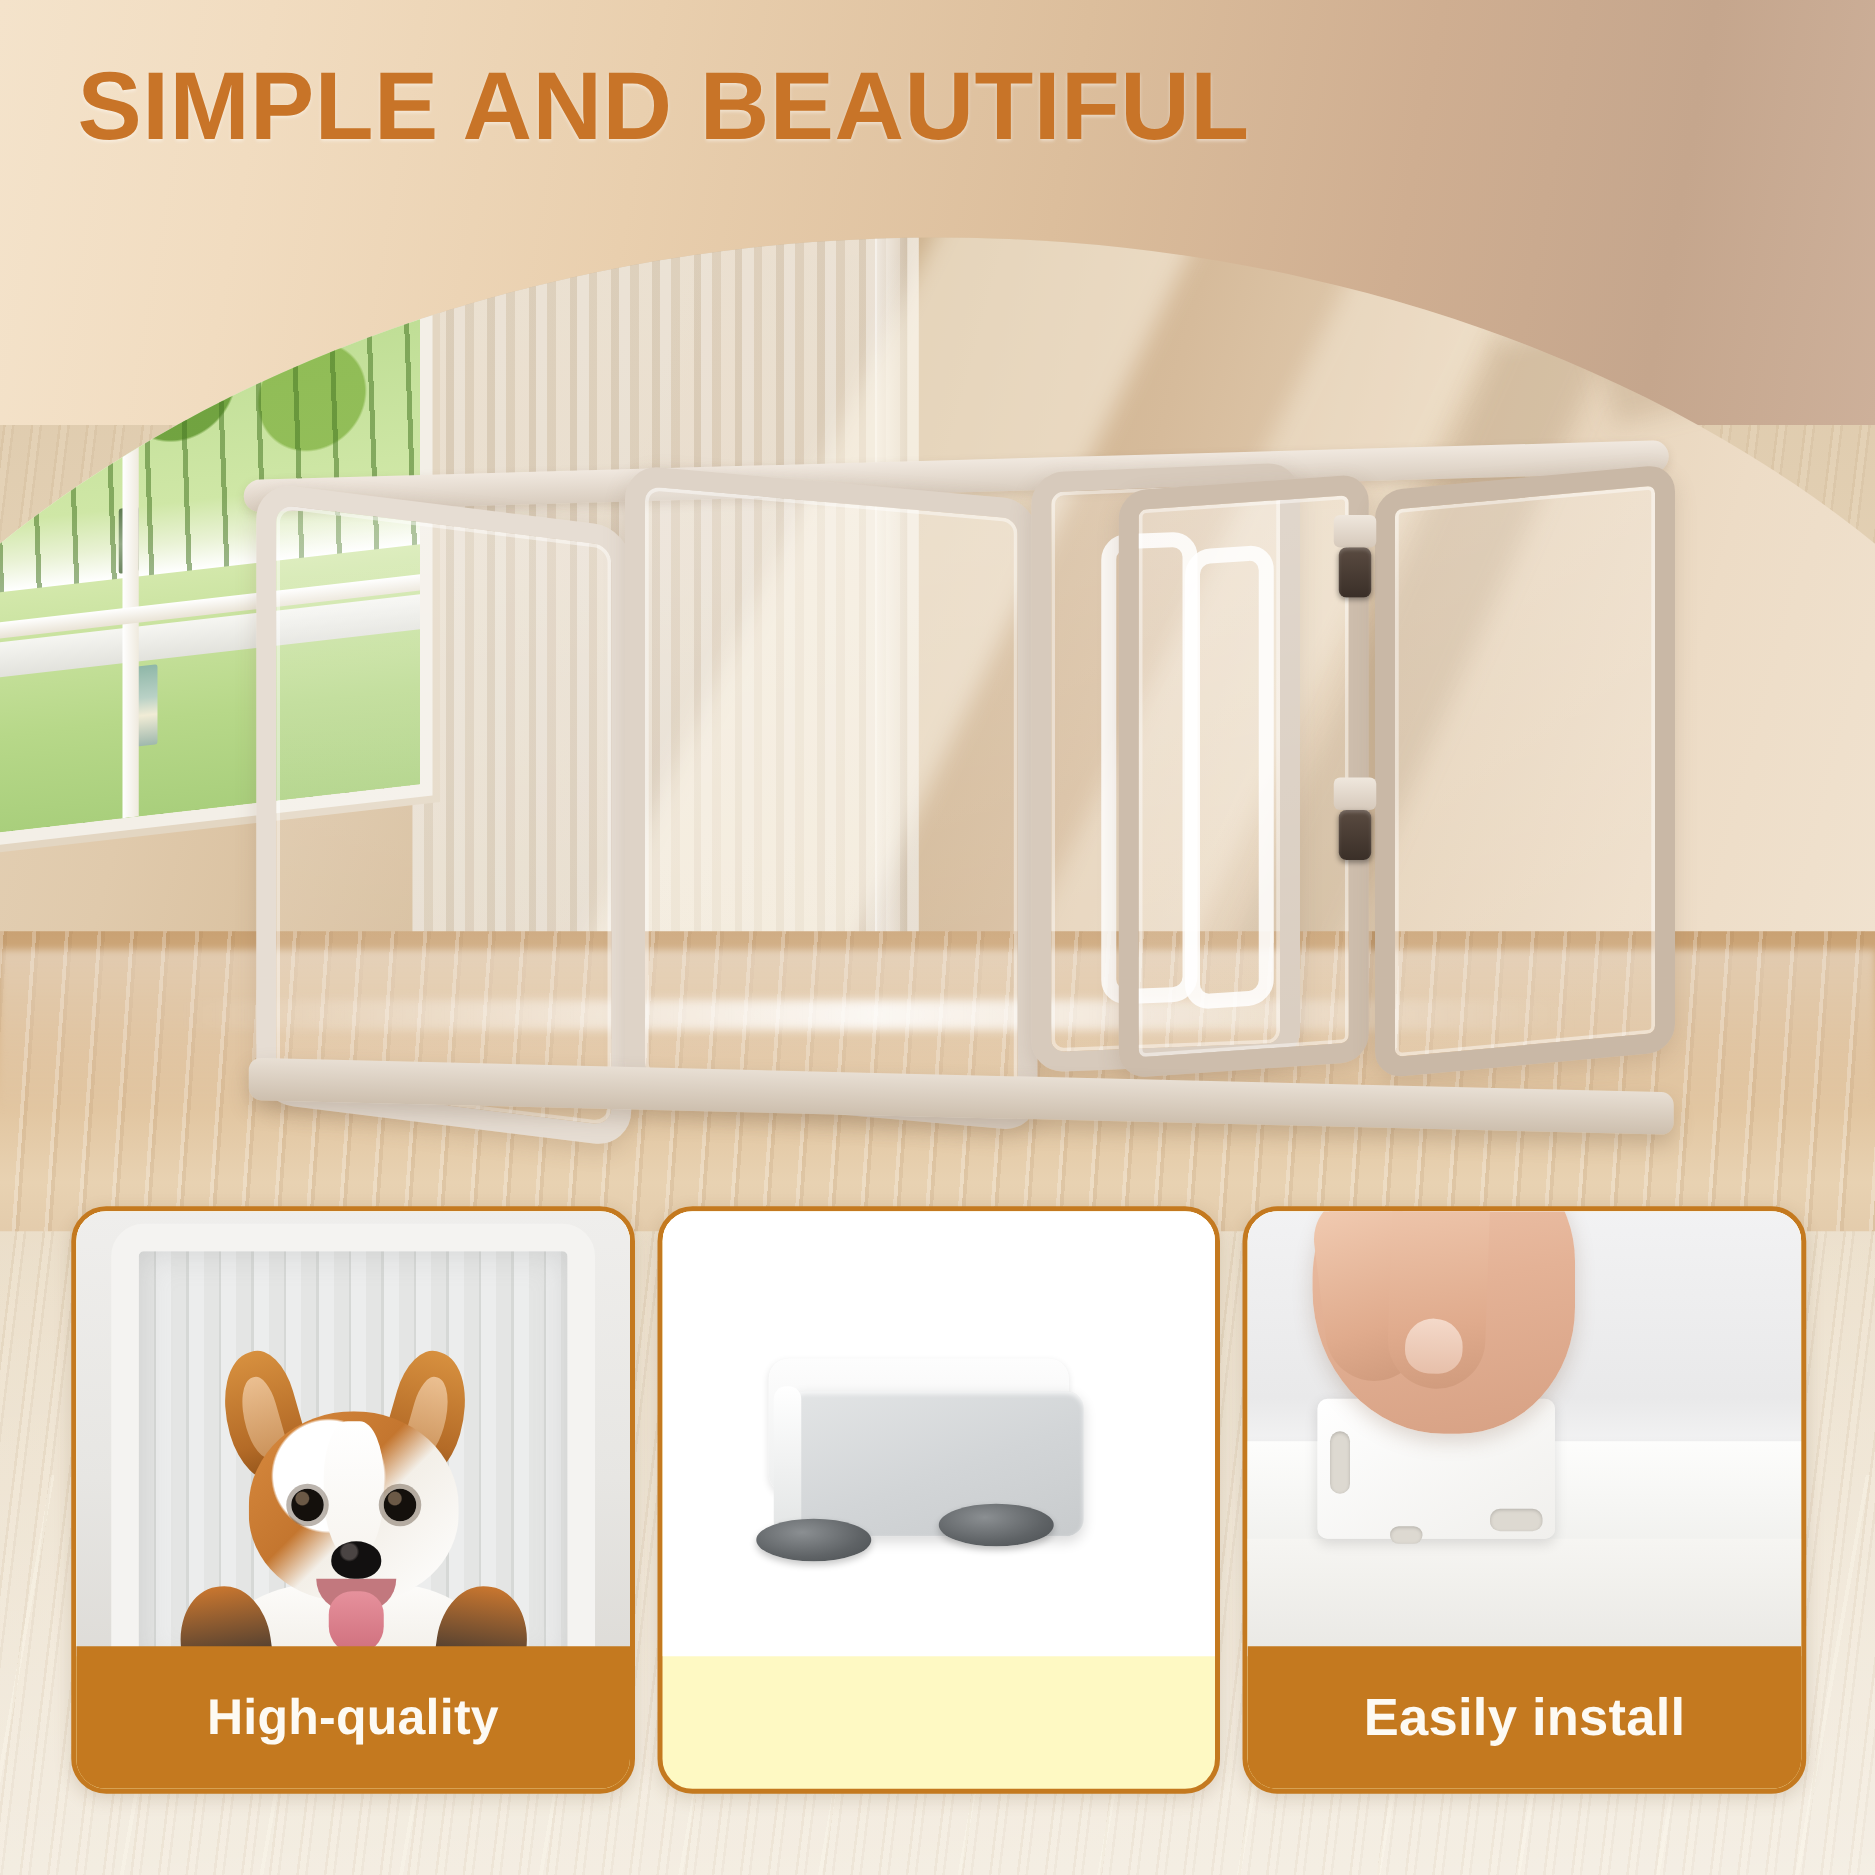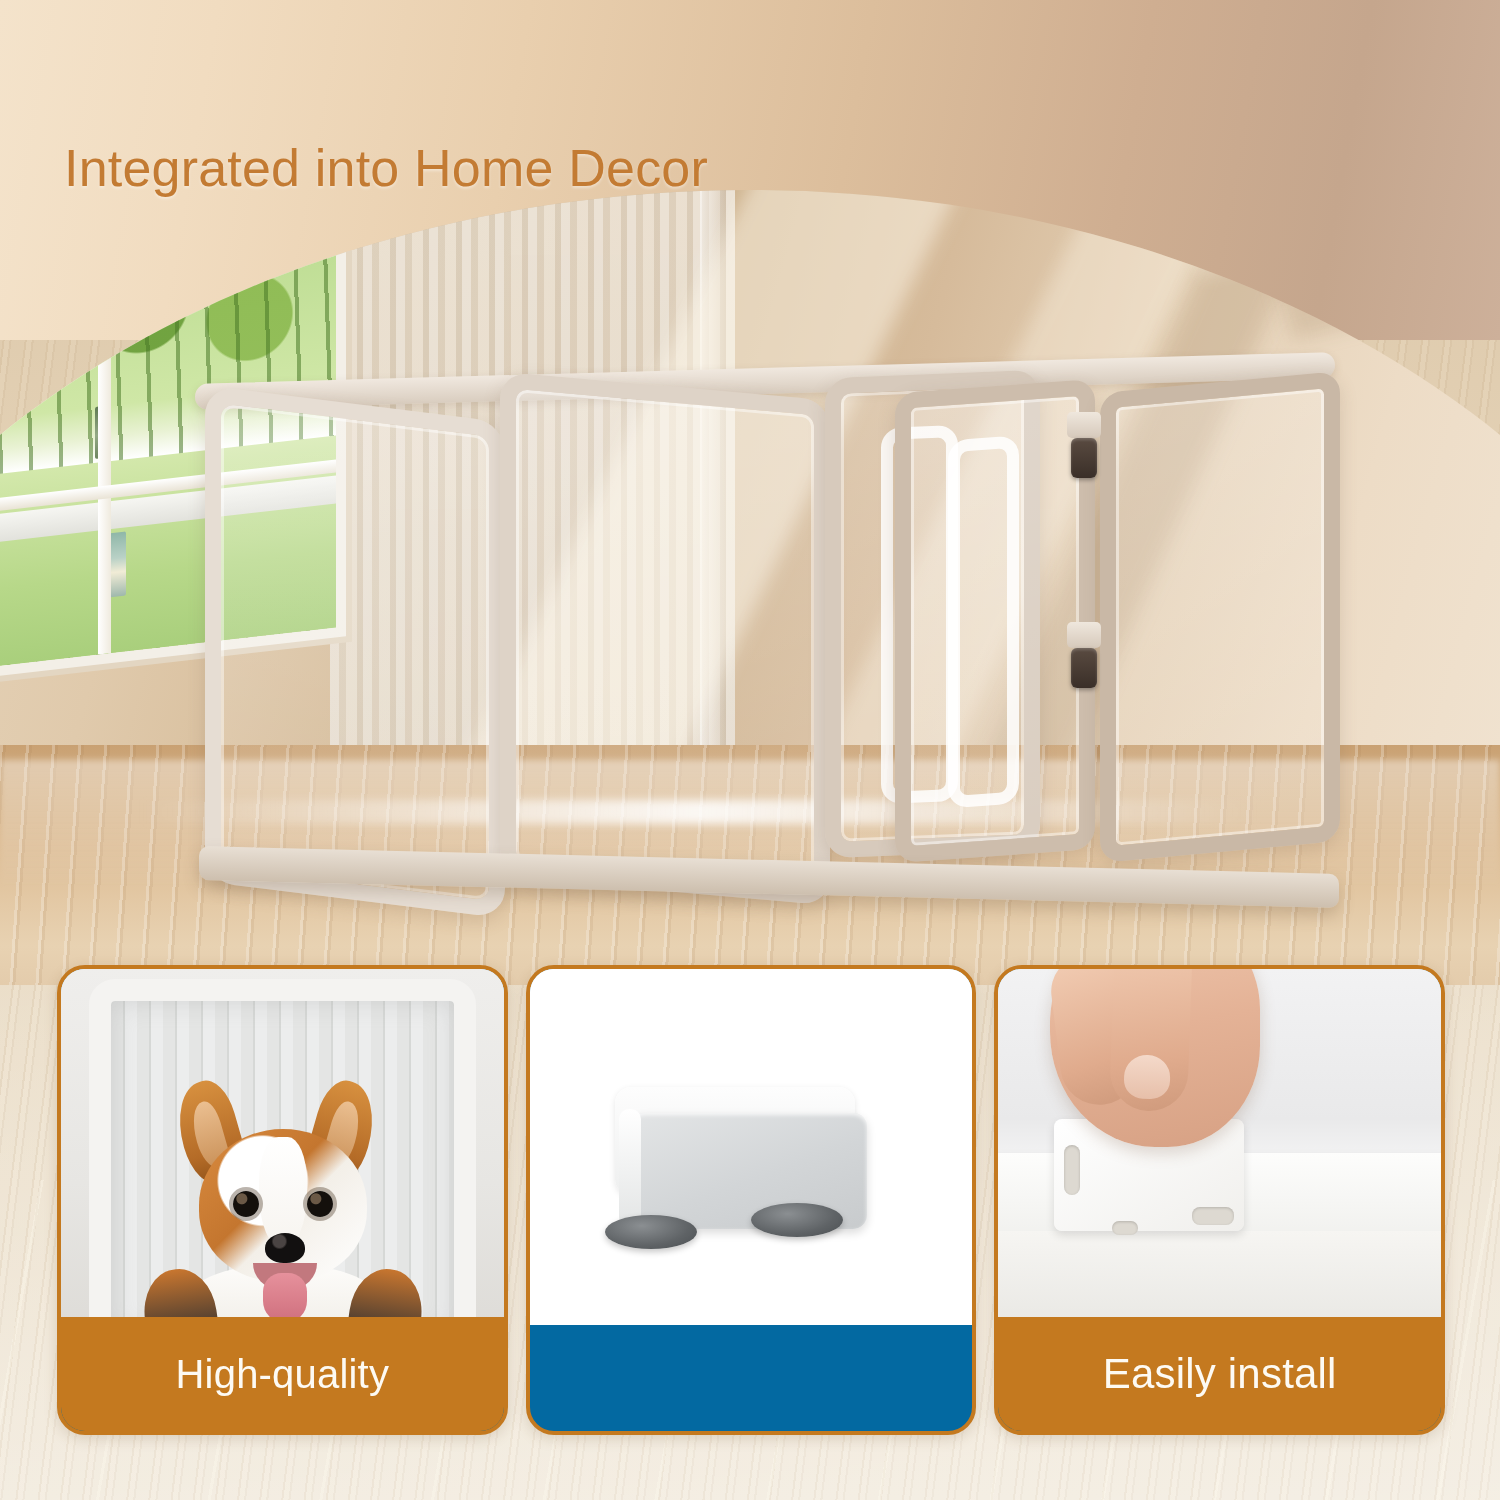--- a/index.html
+++ b/index.html
@@ -219,22 +219,23 @@
 
   
   .cards {
     position:absolute; left:57px; top:965px;
     width:1388px; height:470px;
     display:flex; gap:18px;
   }
   .card {
     position:relative; flex:1 1 0; height:470px;
     border:4px solid #c4791f; border-radius:28px;
-    overflow:hidden; background:#0369a1;
+    overflow:hidden; background:#fef9c3;
     box-shadow:0 4px 14px rgba(110,80,40,.18);
+    font-weight:bold;
   }
   .card-media { position:absolute; left:0; top:0; width:100%; height:356px; overflow:hidden; background:#fff; }
   .card-caption {
     position:absolute; left:0; bottom:0; width:100%; height:114px;
     background:#c4791f; color:#fdfaf3;
     display:flex; align-items:center; justify-content:center; text-align:center;
     font-size:40px; line-height:1.15; letter-spacing:.2px; padding:0 14px;
   }
   .card-caption.single { font-size:42px; }
 
@@ -425,21 +426,21 @@
         <div class="latch-plate p1"></div>
         <div class="latch l1"></div>
         <div class="latch-plate p2"></div>
         <div class="latch l2"></div>
 
         <div class="pen-base"></div>
       </div>
     </div>
   </div>
 
-  <div class="subhead">Integrated into Home Decor</div>
+  <div class="headline">SIMPLE AND BEAUTIFUL</div>
 
   <div class="cards">
 
     <div class="card">
       <div class="card-media">
         <div class="c1-bg"></div>
         <div class="c1-gate"></div>
         <div class="dog">
           <div class="dog-ear left">
               <div class="dog-ear-in"></div>

